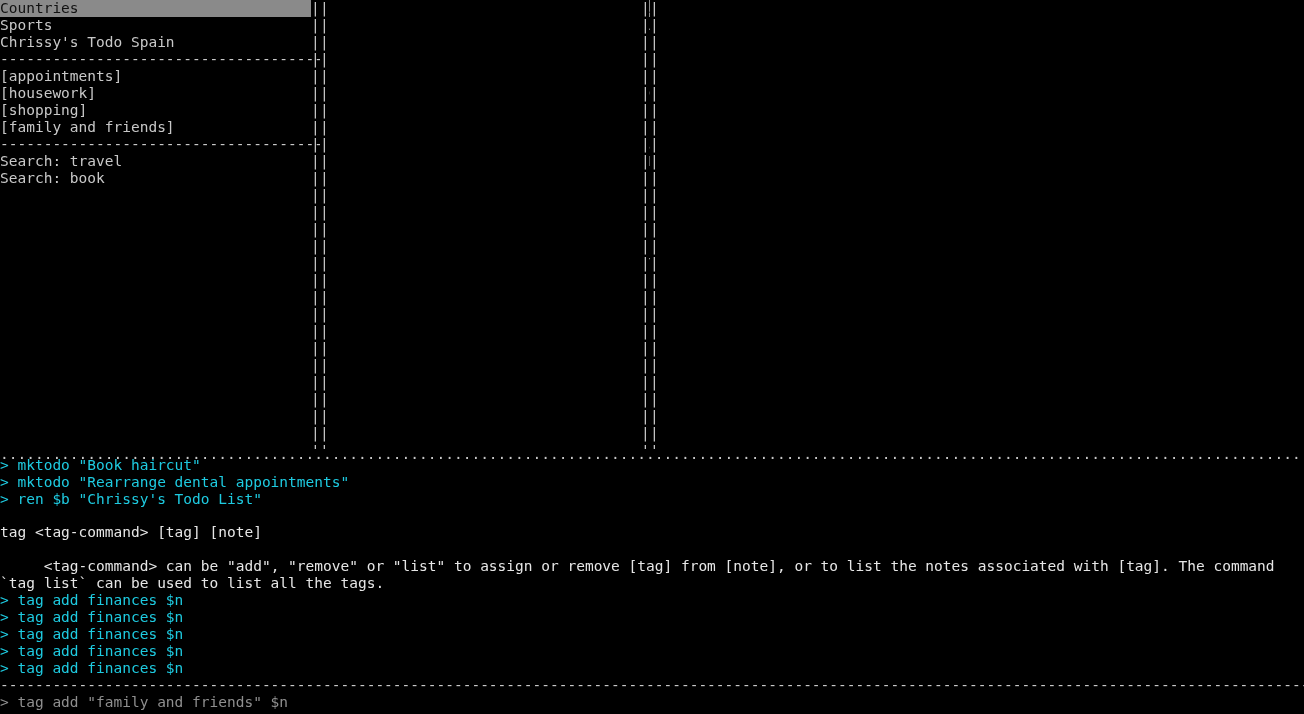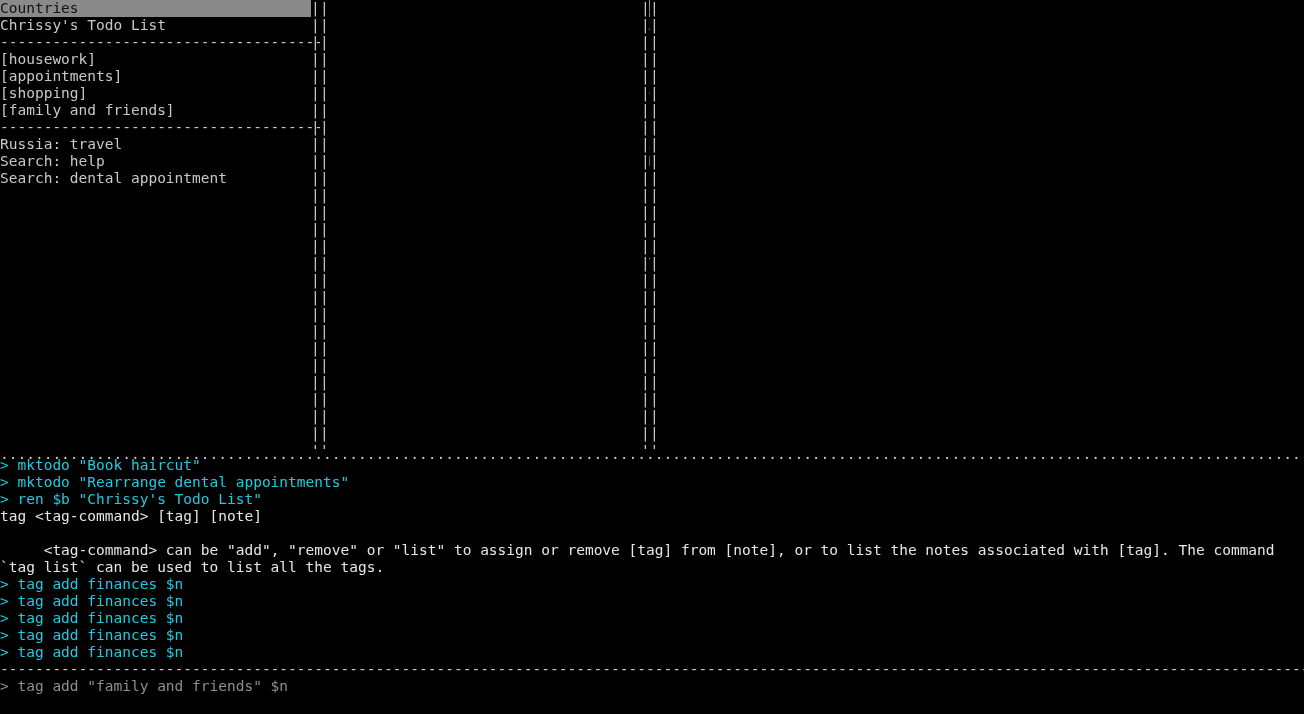--- a/index.html
+++ b/index.html
@@ -99,21 +99,21 @@
   
   .console {
     position: absolute;
     left: 0;
     top: 457px;
     width: 1304px;
     height: 257px;
     overflow: hidden;
   }
   .cmd    { color: #1ecbe1; white-space: pre; }
-  .out    { color: #e6e6e6; white-space: pre; }
+  .out    { color: #e6e6e6; white-space: pre; margin-top: 16px; }
   .outwrap{ color: #e6e6e6; white-space: pre-wrap; }
   .prompt-line { color: #8f8f8f; white-space: pre; }
 
   .console-rule {
     white-space: pre;
     color: #c8c8c8;
     height: 17px;
     line-height: 17px;
     overflow: hidden;
     width: 1304px;
@@ -122,30 +122,30 @@
 </head>
 <body>
 
 <div class="screen">
 
   <div class="panes">
 
     <div class="pane" id="pane-notes">
       <div class="pane-body notes-pane-inner" id="notes-body">
           <div class="row selected sel-bar-notes">Countries</div>
-          <div class="row ">Chrissy's Todo List</div>
+          <div class="row ">Sports</div>
+          <div class="row ">Chrissy's Todo Spain</div>
           <div class="row hrule">---------------------------------------</div>
+          <div class="row ">[appointments]</div>
           <div class="row ">[housework]</div>
-          <div class="row ">[appointments]</div>
           <div class="row ">[shopping]</div>
           <div class="row ">[family and friends]</div>
           <div class="row hrule">---------------------------------------</div>
-          <div class="row ">Russia: travel</div>
-          <div class="row ">Search: help</div>
-          <div class="row ">Search: dental appointment</div>
+          <div class="row ">Search: travel</div>
+          <div class="row ">Search: book</div>
         </div>
     </div>
 
     <div class="vsep" id="vsep-a"><div class="vrow">|</div><div class="vrow">|</div><div class="vrow">|</div><div class="vrow">|</div><div class="vrow">|</div><div class="vrow">|</div><div class="vrow">|</div><div class="vrow">|</div><div class="vrow">|</div><div class="vrow">|</div><div class="vrow">|</div><div class="vrow">|</div><div class="vrow">|</div><div class="vrow">|</div><div class="vrow">|</div><div class="vrow">|</div><div class="vrow">|</div><div class="vrow">|</div><div class="vrow">|</div><div class="vrow">|</div><div class="vrow">|</div><div class="vrow">|</div><div class="vrow">|</div><div class="vrow">|</div><div class="vrow">|</div><div class="vrow">|</div><div class="vrow">'</div></div>
     <div class="vsep" id="vsep-b"><div class="vrow">|</div><div class="vrow">|</div><div class="vrow">|</div><div class="vrow">|</div><div class="vrow">|</div><div class="vrow">|</div><div class="vrow">|</div><div class="vrow">|</div><div class="vrow">|</div><div class="vrow">|</div><div class="vrow">|</div><div class="vrow">|</div><div class="vrow">|</div><div class="vrow">|</div><div class="vrow">|</div><div class="vrow">|</div><div class="vrow">|</div><div class="vrow">|</div><div class="vrow">|</div><div class="vrow">|</div><div class="vrow">|</div><div class="vrow">|</div><div class="vrow">|</div><div class="vrow">|</div><div class="vrow">|</div><div class="vrow">|</div><div class="vrow">'</div></div>
 
     <div class="pane" id="pane-titles">
       <div class="pane-body titles-pane-inner" id="titles-body">
           <div class="row selected sel-bar-titles">Argentina</div>
           <div class="row ">Australia</div>

